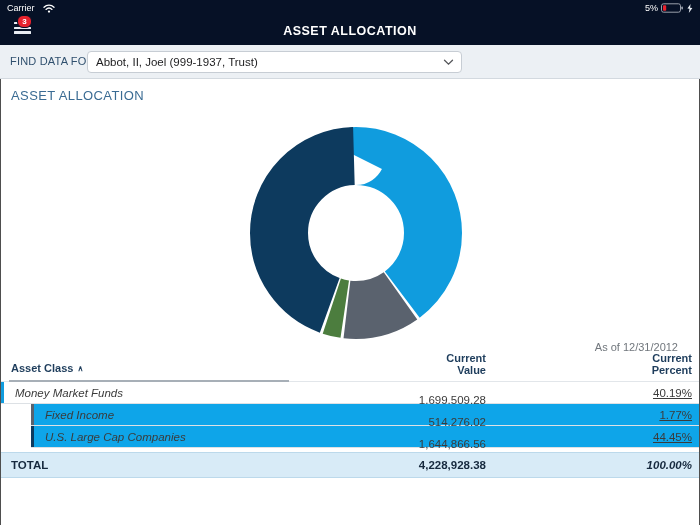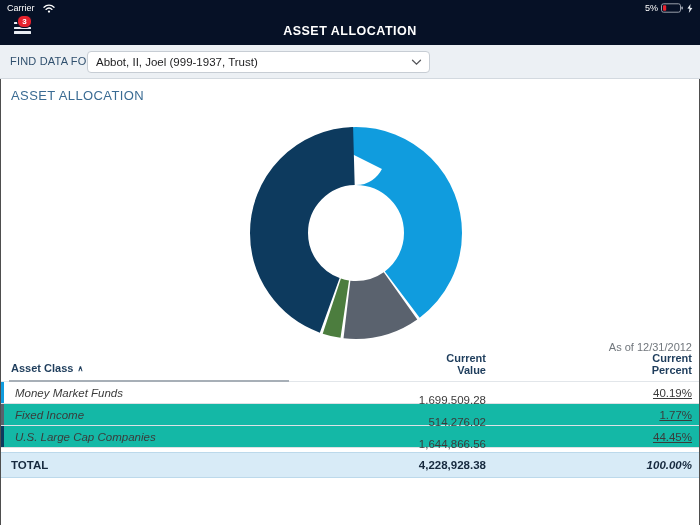--- a/index.html
+++ b/index.html
@@ -20,48 +20,48 @@
   .menu-btn{position:absolute;left:14px;top:6px;width:17px;height:15px;cursor:pointer;}
   .menu-btn .bar{display:block;width:17px;height:2.4px;background:#E9EDF3;margin-bottom:2.3px;border-radius:.5px;}
   .badge{position:absolute;top:-7px;left:3px;min-width:11px;height:11px;border-radius:6px;background:#E8222D;
          color:#fff;font-size:8px;font-weight:bold;line-height:11px;text-align:center;padding:0 1px;
          border:1px solid #061126;box-sizing:content-box;}
 
   
   .find-bar{position:absolute;top:45px;left:0;right:0;height:34px;background:#ECF0F4;
             border-bottom:1px solid #D3D9DF;box-sizing:border-box;}
   .find-label{position:absolute;left:10px;top:10px;font-size:11px;color:#30506E;letter-spacing:.2px;}
-  .select-box{position:absolute;left:87px;top:6px;width:343px;height:22px;background:#fff;
+  .select-box{position:absolute;left:87px;top:6px;width:375px;height:22px;background:#fff;
               border:1px solid #C7CDD4;border-radius:4px;box-sizing:border-box;
               display:flex;align-items:center;cursor:pointer;}
   .select-text{margin-left:8px;font-size:11.5px;color:#1C1C1E;flex:1;white-space:nowrap;overflow:hidden;}
   .select-chevron{margin-right:7px;display:flex;}
 
   
   .content{position:absolute;top:79px;left:0;right:0;bottom:0;background:#fff;
            border-left:1px solid #4E4E4E;border-right:1px solid #4E4E4E;box-sizing:border-box;}
   .section-title{margin:9px 0 0 10px;font-size:13px;font-weight:400;color:#3A6B93;letter-spacing:.4px;line-height:15px;}
 
   .chart-wrap{margin-top:24px;height:212px;display:flex;justify-content:center;}
   .donut{transform:translateX(6px);}
 
-  .asof{margin-top:2px;padding-right:7px;text-align:right;font-size:11px;color:#70767C;line-height:13px;}
+  .asof{margin-top:2px;padding-right:21px;text-align:right;font-size:11px;color:#70767C;line-height:13px;}
 
   
   .thead{position:relative;height:28px;border-bottom:1px solid #E2E6EA;box-sizing:border-box;}
   .th-asset{position:absolute;left:10px;bottom:7px;font-size:11px;font-weight:bold;color:#1E3D5C;cursor:pointer;}
   .sort-caret{font-size:8px;font-weight:bold;color:#1E3D5C;margin-left:4px;position:relative;top:-1px;}
   .th-underline{position:absolute;left:8px;bottom:-1px;width:280px;height:2px;background:#A7AFB7;}
   .th-right{position:absolute;bottom:5px;text-align:right;font-size:11px;font-weight:bold;color:#1E3D5C;line-height:12px;margin-left:8px;}
   .th-value{right:213px;}
   .th-percent{right:7px;}
 
   .row{position:relative;height:22px;border-bottom:1px solid #DDE1E5;box-sizing:border-box;
        font-size:11.5px;color:#3B3B3B;background:#fff;cursor:pointer;}
-  .row.alt{background:#14b8a6;}
+  .row.alt{background:#0ea5e9;margin-left:30px;}
   .swatch{position:absolute;left:0;top:0;bottom:0;width:3px;}
   .cell-label{position:absolute;left:14px;top:4.5px;font-style:italic;}
   .cell-value{position:absolute;right:213px;top:12px;}
   .cell-percent{position:absolute;right:7px;top:4.5px;text-decoration:underline;}
 
   .total-row{position:relative;margin-top:4px;height:26px;background:#D8EBF7;
              border-top:1px solid #BCD9EB;border-bottom:1px solid #BCD9EB;box-sizing:border-box;
              font-size:11.5px;font-weight:bold;color:#16293E;padding-left:8px;}
   .total-label{position:absolute;left:10px;top:6px;}
   .total-value{position:absolute;right:213px;top:6px;}

